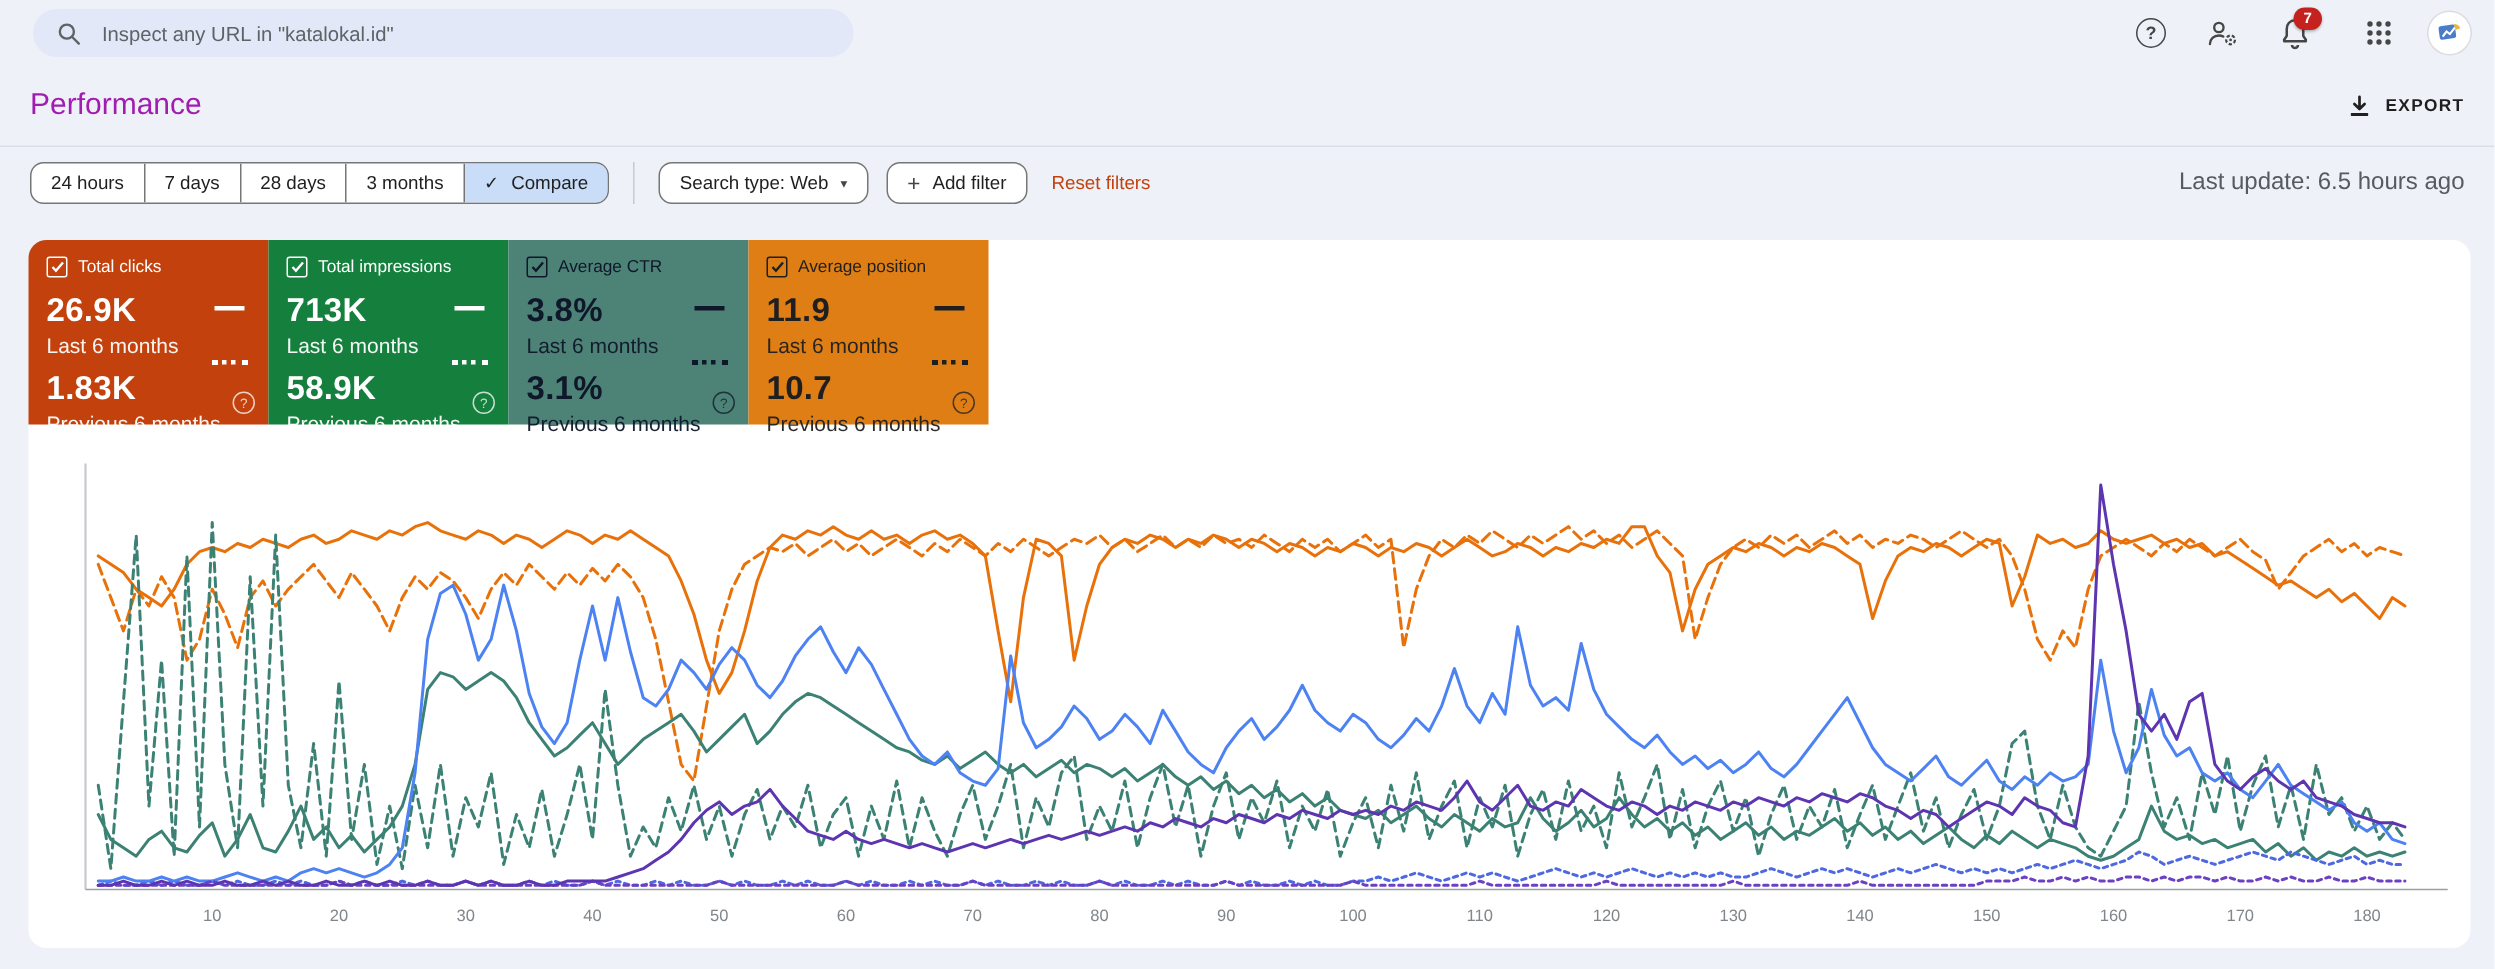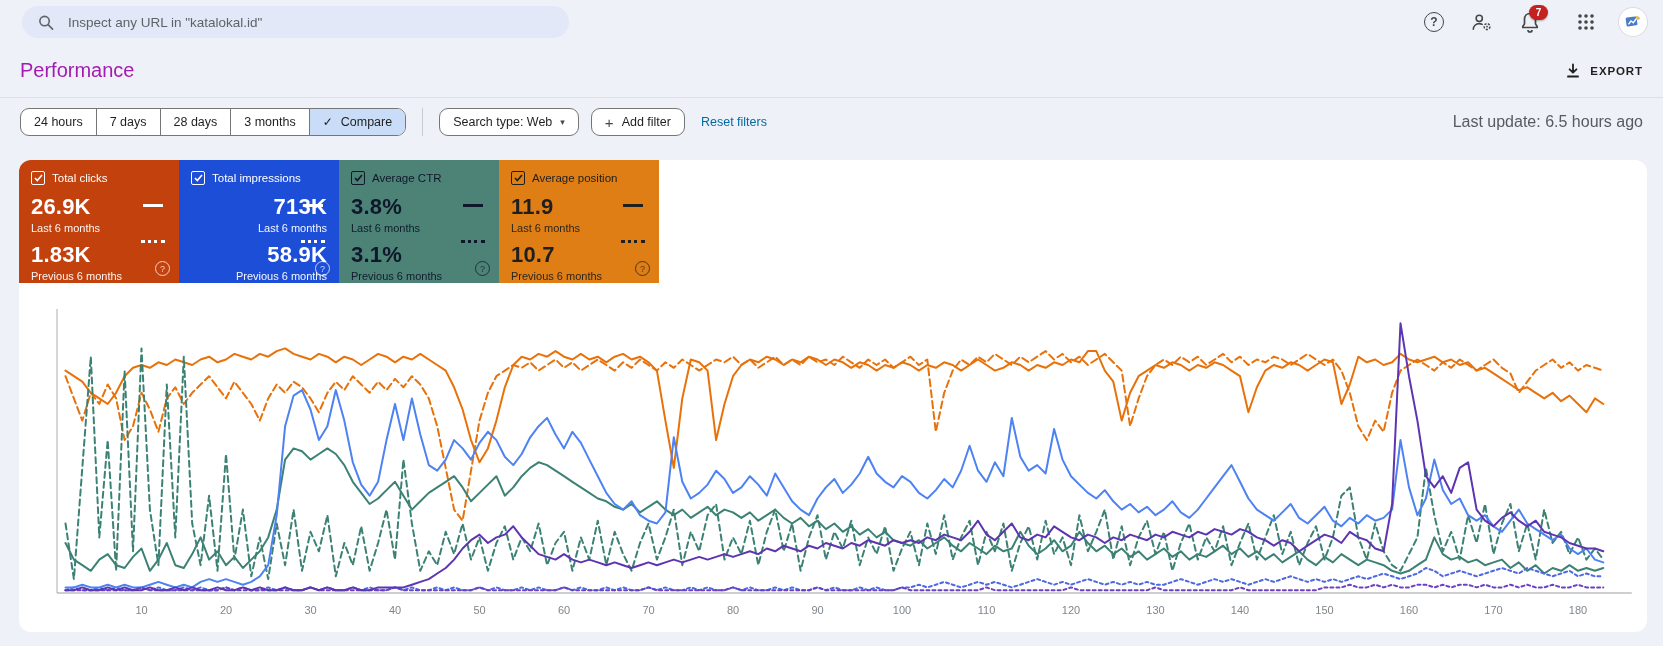--- a/index.html
+++ b/index.html
@@ -23,31 +23,31 @@
   .filter-row{display:flex;align-items:center;height:48px;padding:0 20px;gap:12px;font-size:12.5px;color:#1f1f1f;justify-content:flex-end;}
   .seg-group{display:flex;border:1px solid #747775;border-radius:9px;overflow:hidden;background:#fff;height:26px;}
   .seg{padding:0 13px;display:flex;align-items:center;border-right:1px solid #747775;cursor:pointer;white-space:nowrap;}
   .seg:last-child{border-right:0;}
   .seg.selected{background:#c9ddf8;gap:8px;font-weight:500;}
   .vdivider{width:1px;height:28px;background:#c7cad1;margin:0 4px;}
   .chip{height:26px;display:flex;align-items:center;gap:8px;padding:0 13px;border:1px solid #747775;border-radius:9px;background:#fff;cursor:pointer;white-space:nowrap;}
   .caret{font-size:9px;color:#444746;}
   .plus{font-size:15px;color:#444746;line-height:1;}
   .check{font-size:12px;}
-  .reset-link{color:#0369a1;cursor:pointer;margin-left:4px;}
+  .reset-link{color:#c2410c;cursor:pointer;margin-left:4px;}
   .last-update{margin-left:auto;color:#565b61;font-size:16px;}
   
   .panel{position:relative;margin:14px 16px 0 19px;width:1628px;height:472px;background:#fff;border-radius:12px;box-sizing:border-box;}
   .cards-row{display:flex;}
   .metric-card{width:160px;height:123px;padding:11px 12px;box-sizing:border-box;position:relative;cursor:pointer;}
   .metric-card:first-child{border-top-left-radius:12px;}
   .card-head{display:flex;align-items:center;gap:7px;font-size:11.5px;}
   .checkbox{width:12px;height:12px;border:1.6px solid currentColor;border-radius:2px;display:flex;align-items:center;justify-content:center;flex:0 0 auto;}
   .big{font-size:22px;font-weight:700;margin-top:9px;letter-spacing:.2px;}
-  .small{font-size:11px;margin-top:2px;opacity:.95;}
+  .small{font-size:14px;margin-top:2px;opacity:.95;}
   .big2{margin-top:8px;}
   .line-solid{position:absolute;right:16px;top:44px;width:20px;border-top:3px solid currentColor;}
   .line-dashed{position:absolute;right:14px;top:80px;width:24px;border-top:3px dotted currentColor;}
   .help-bubble{position:absolute;right:9px;bottom:7px;width:13px;height:13px;border:1.3px solid currentColor;border-radius:50%;font-size:9px;display:flex;align-items:center;justify-content:center;opacity:.75;}
   .chart-svg{position:absolute;left:0;top:131px;}
 </style>
 </head>
 <body>
 
 <div class="topbar">
@@ -151,21 +151,21 @@
       </div>
       <div class="big">26.9K</div>
       <div class="small">Last 6 months</div>
       <div class="big big2">1.83K</div>
       <div class="small">Previous 6 months</div>
       <span class="line-solid"></span>
       <span class="line-dashed"></span>
       <span class="help-bubble">?</span>
     </div>
 
-    <div class="metric-card" style="background: #1d4ed8; color: rgb(255, 255, 255); text-align: right;">
+    <div class="metric-card" style="background: #15803d; color: rgb(255, 255, 255);">
       <div class="card-head">
         <span class="checkbox">
             <svg width="9" height="8" viewBox="0 0 9 8">
               <path d="M1 4l2.3 2.5L8 1" fill="none" stroke="currentColor" stroke-width="1.6"></path>
             </svg>
           </span>
         <span>Total impressions</span>
       </div>
       <div class="big">713K</div>
       <div class="small">Last 6 months</div>

